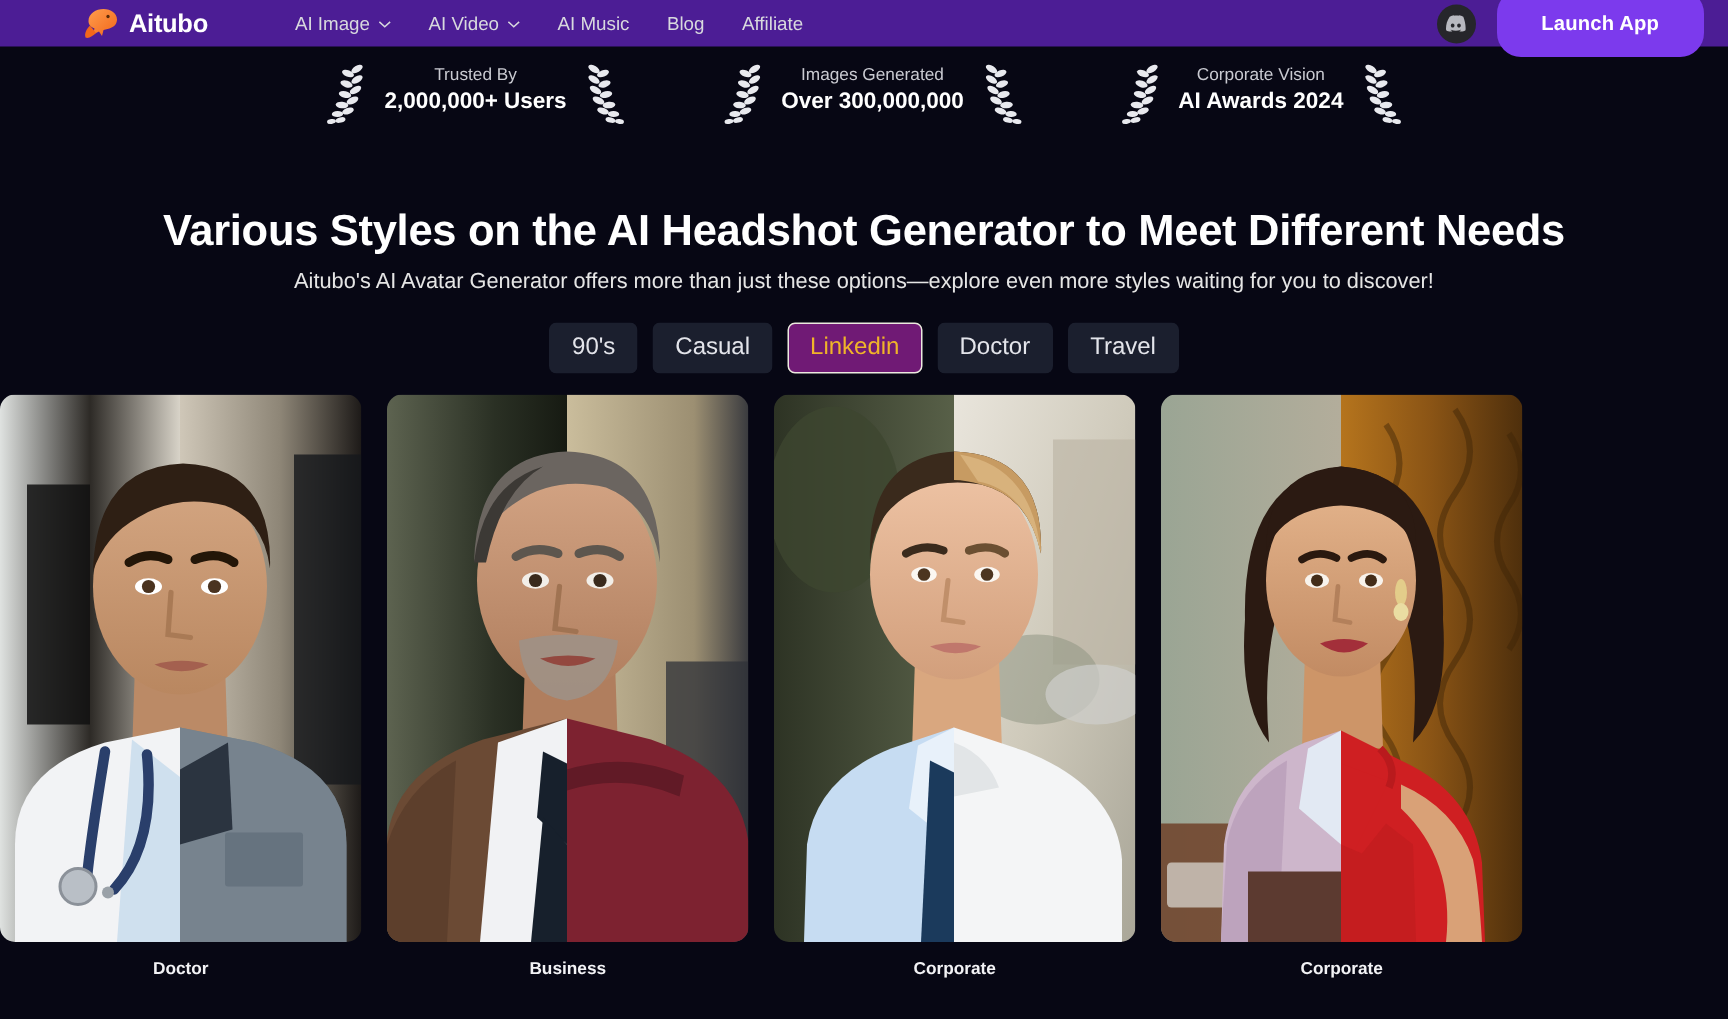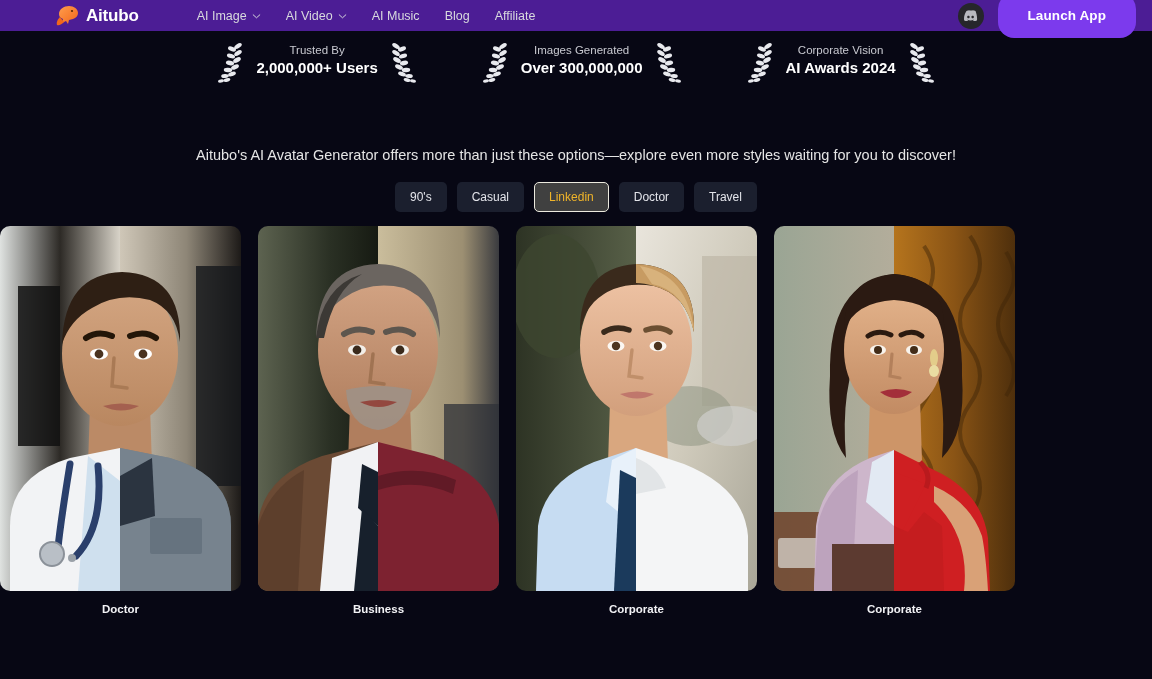--- a/index.html
+++ b/index.html
@@ -84,26 +84,26 @@
     margin-top: 9px;
   }
 
   
   .pills {
     display: flex; justify-content: center; gap: 10px;
     margin-top: 19px;
   }
   .pill {
     background: #1b1f2e; color: #e3e4ea;
-    font-size: 12px; border-radius: 5px;
+    font-size: 16px; border-radius: 5px;
     padding: 7px 14px; border: 1px solid transparent;
     cursor: pointer; white-space: nowrap;
   }
   .pill.active {
-    background: #404040; color: #f0b429;
+    background: #701a75; color: #f0b429;
     border: 1.5px solid #eceadf;
   }
 
   
   .cards {
     display: flex; justify-content: flex-start; gap: 17px;
     margin-top: 14px;
   }
   .card { width: 241px; }
   .card-img {
@@ -284,20 +284,21 @@
         <ellipse cx="20" cy="32" rx="4" ry="2.1" transform="rotate(-18 20 32)"></ellipse>
         <ellipse cx="13" cy="34" rx="3.8" ry="2" transform="rotate(-2 13 34)"></ellipse>
         <ellipse cx="15" cy="38" rx="3.4" ry="1.8" transform="rotate(-15 15 38)"></ellipse>
         <ellipse cx="9" cy="39" rx="3" ry="1.6" transform="rotate(-8 9 39)"></ellipse>
       </g>
     </svg>
   </div>
 </div>
 
 <div class="hero">
+  <h1 class="hero-title">Various Styles on the AI Headshot Generator to Meet Different Needs</h1>
   <p class="hero-sub">Aitubo's AI Avatar Generator offers more than just these options—explore even more styles waiting for you to discover!</p>
 </div>
 
 <div class="pills">
   <button class="pill">90's</button>
   <button class="pill">Casual</button>
   <button class="pill active">Linkedin</button>
   <button class="pill">Doctor</button>
   <button class="pill">Travel</button>
 </div>

